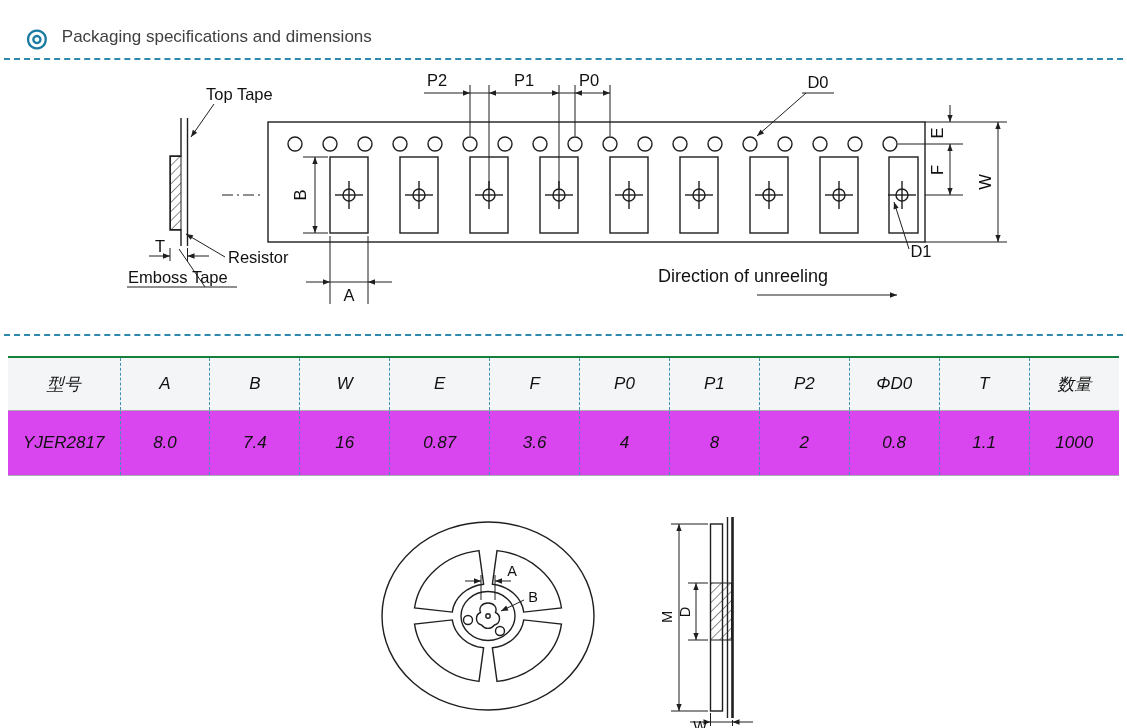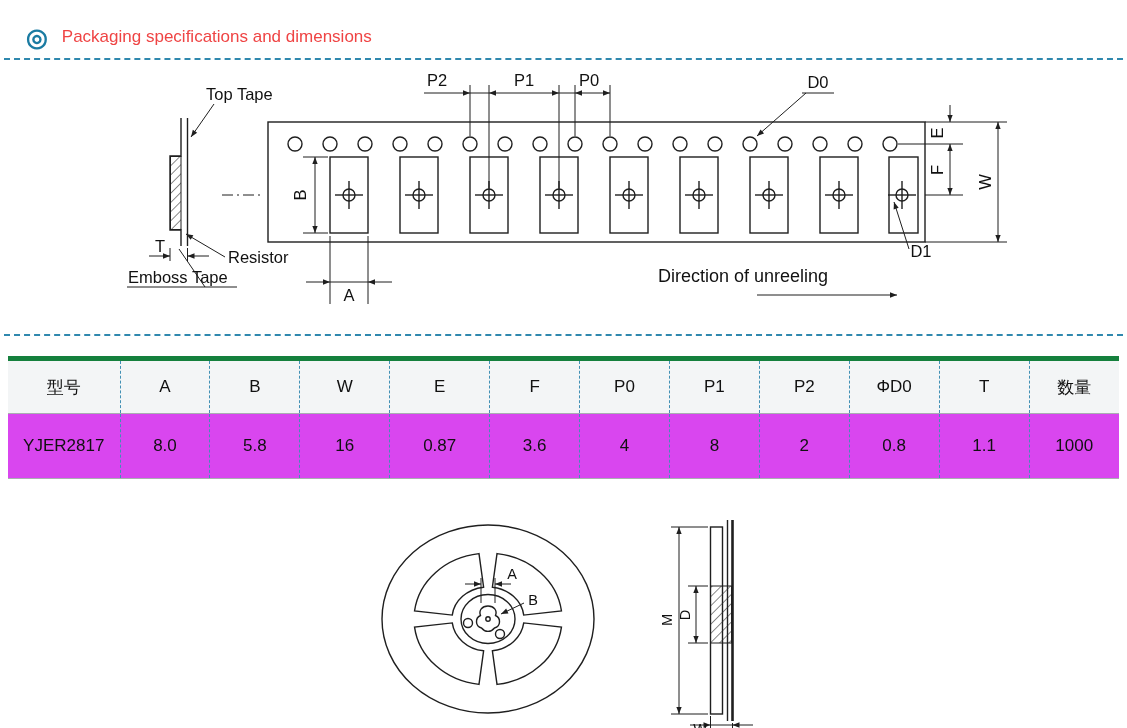--- a/index.html
+++ b/index.html
@@ -1,25 +1,25 @@
 <!DOCTYPE html>
 <html><head>
 <meta charset="utf-8">
 <style>
   html,body{margin:0;padding:0;}
   body{width:1127px;height:728px;overflow:hidden;background:#fff;font-family:"Liberation Sans",sans-serif;}
   .hd{display:flex;align-items:center;gap:10px;padding:16px 0 0 26px;height:42px;}
   .bullet{color:#1a7ba2;font-size:25px;font-weight:bold;line-height:1;}
   .zh{color:#156f96;font-size:21px;font-weight:bold;letter-spacing:1.5px;}
-  .en{color:#ef4444;font-size:17px;margin-left:4px;}
+  .en{color:#404040;font-size:17px;margin-left:4px;}
   .rule{border:0;border-top:2px dashed #2f88ae;margin:0 4px;height:0;}
   .svg-tape{display:block;}
   .svg-reel{display:block;margin-top:28px;}
   table.dims{border-collapse:collapse;table-layout:fixed;width:1111px;margin:20px 8px 0;
-             border-top:5px solid #15803d;border-bottom:1px solid #a9aeb2;}
+             border-top:2px solid #15803d;border-bottom:1px solid #a9aeb2;font-style:italic;}
   .dims th{height:50px;background:#f3f5f6;font-weight:normal;}
   .dims td{height:62px;background:#d946ef;}
   .dims th,.dims td{text-align:center;font-size:17px;color:#111;border-left:1px dashed #4090b4;}
   .dims th:first-child,.dims td:first-child{border-left:none;}
   .dims thead tr{border-bottom:1px solid #a9aeb2;}
   svg .ln{stroke:#1f1f1f;stroke-width:1.4;fill:none;}
   svg .dim{stroke:#1f1f1f;stroke-width:1;fill:none;}
   svg .thin{stroke-width:1;}
   svg text{stroke:none;fill:#111;font-family:"Liberation Sans",sans-serif;}
   .t{font-size:16.5px;}
@@ -203,21 +203,21 @@
       <th>P2</th>
       <th>ΦD0</th>
       <th>T</th>
       <th>数量</th>
     </tr>
   </thead>
   <tbody>
     <tr>
       <td>YJER2817</td>
       <td>8.0</td>
-      <td>5.8</td>
+      <td>7.4</td>
       <td>16</td>
       <td>0.87</td>
       <td>3.6</td>
       <td>4</td>
       <td>8</td>
       <td>2</td>
       <td>0.8</td>
       <td>1.1</td>
       <td>1000</td>
     </tr>

